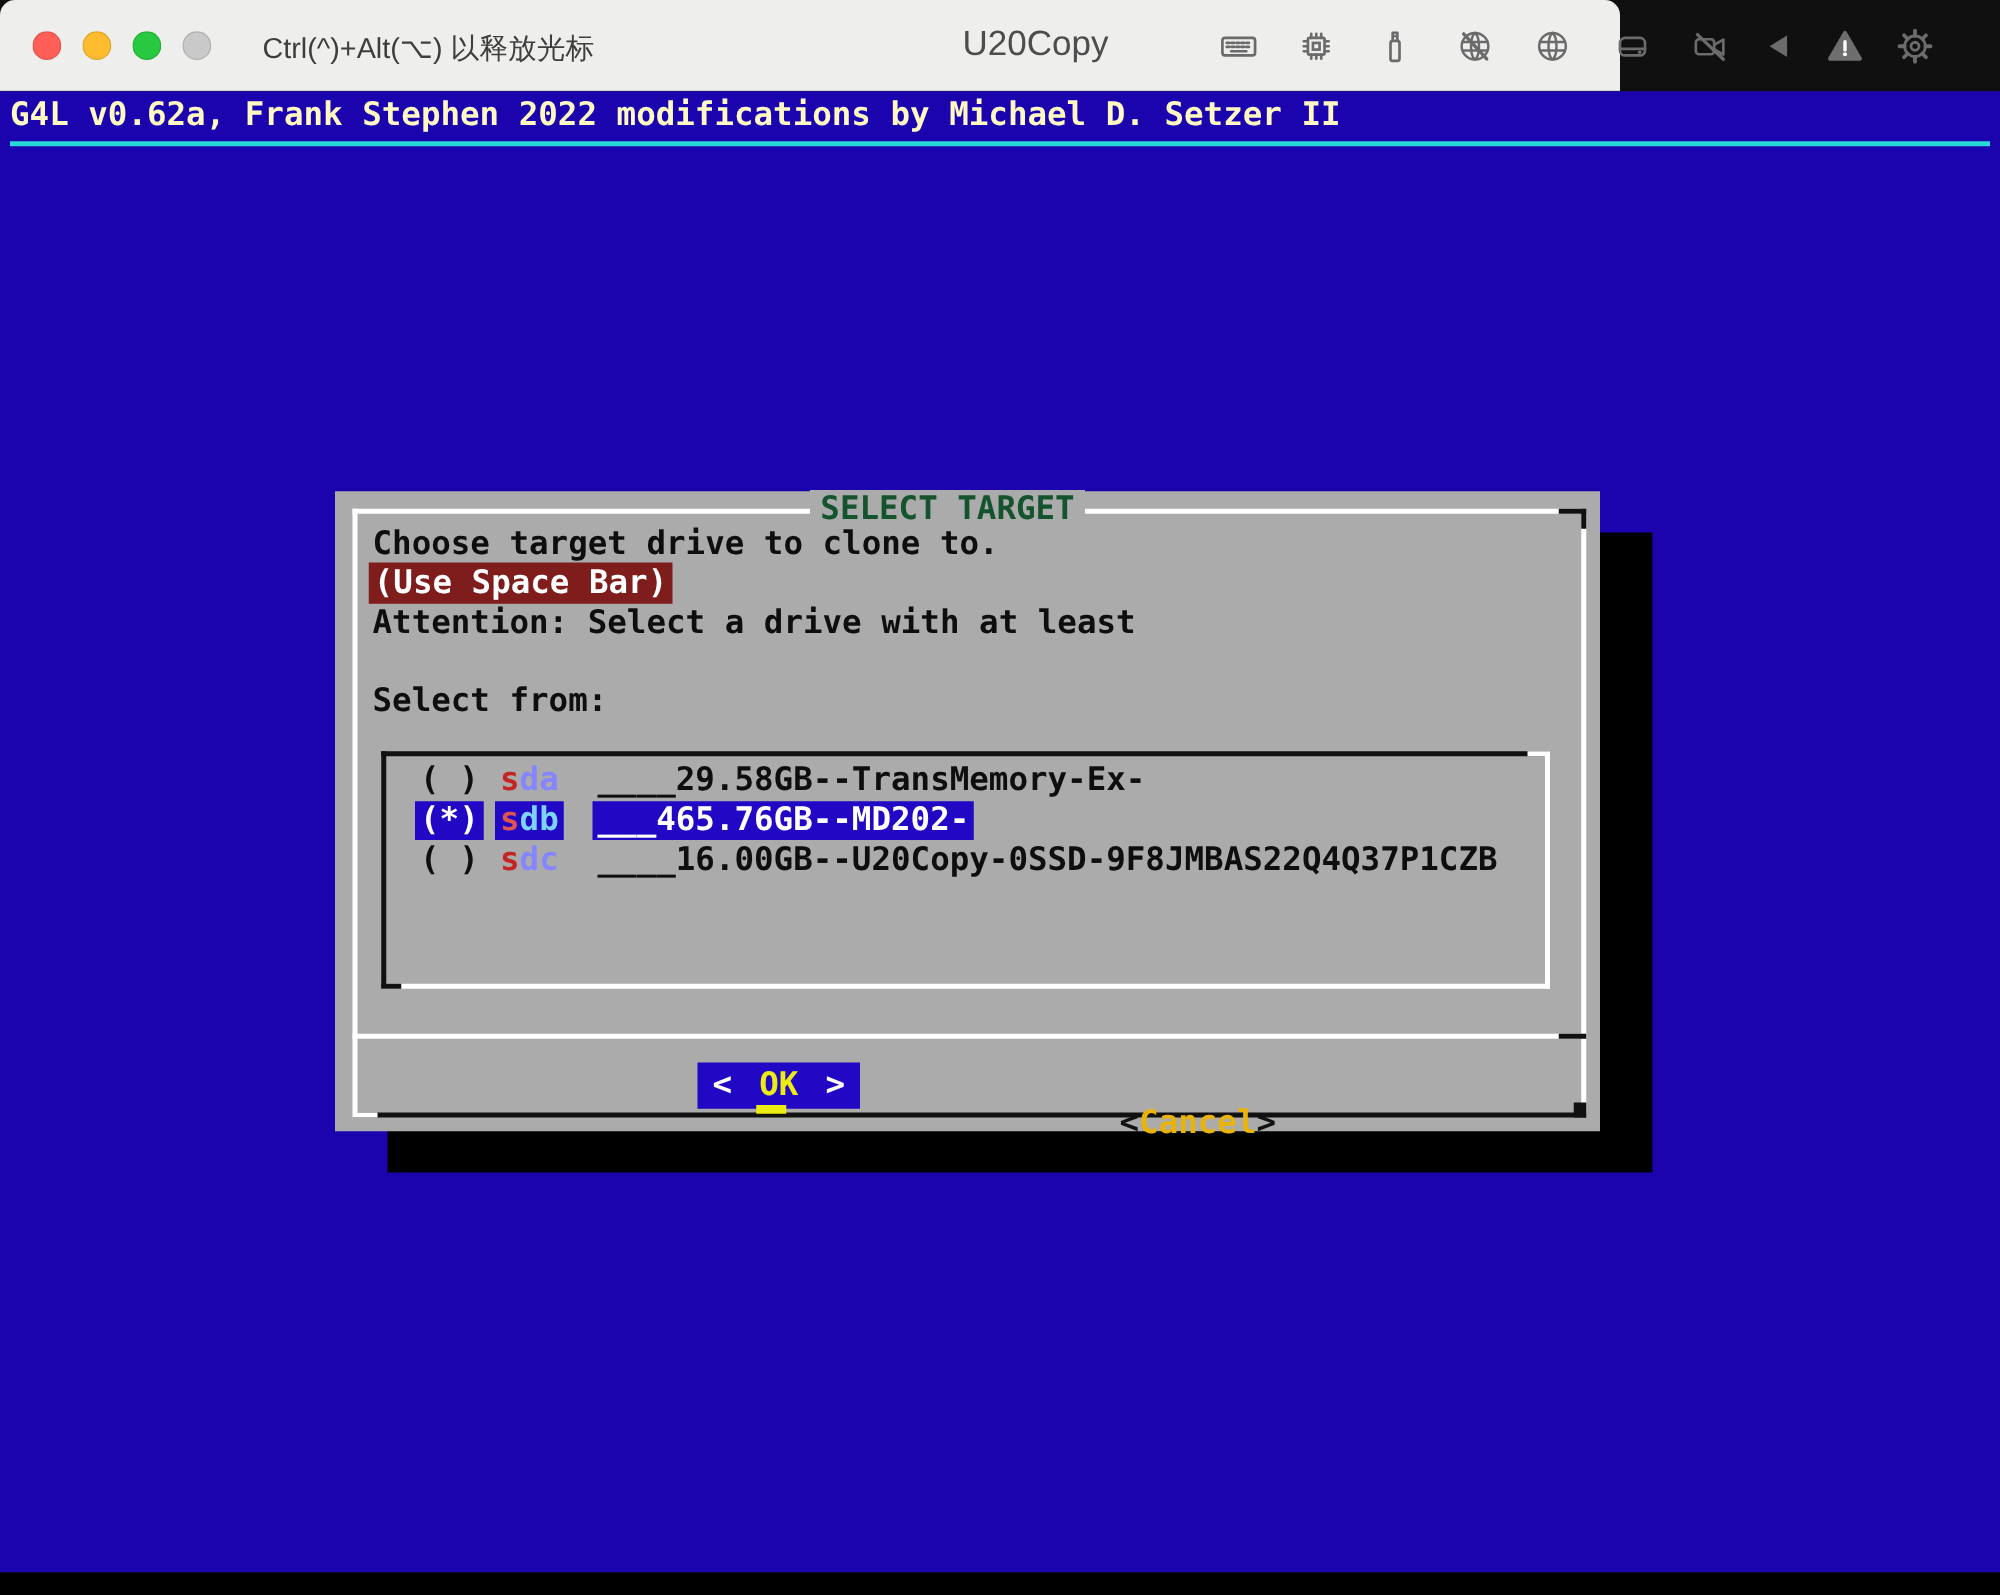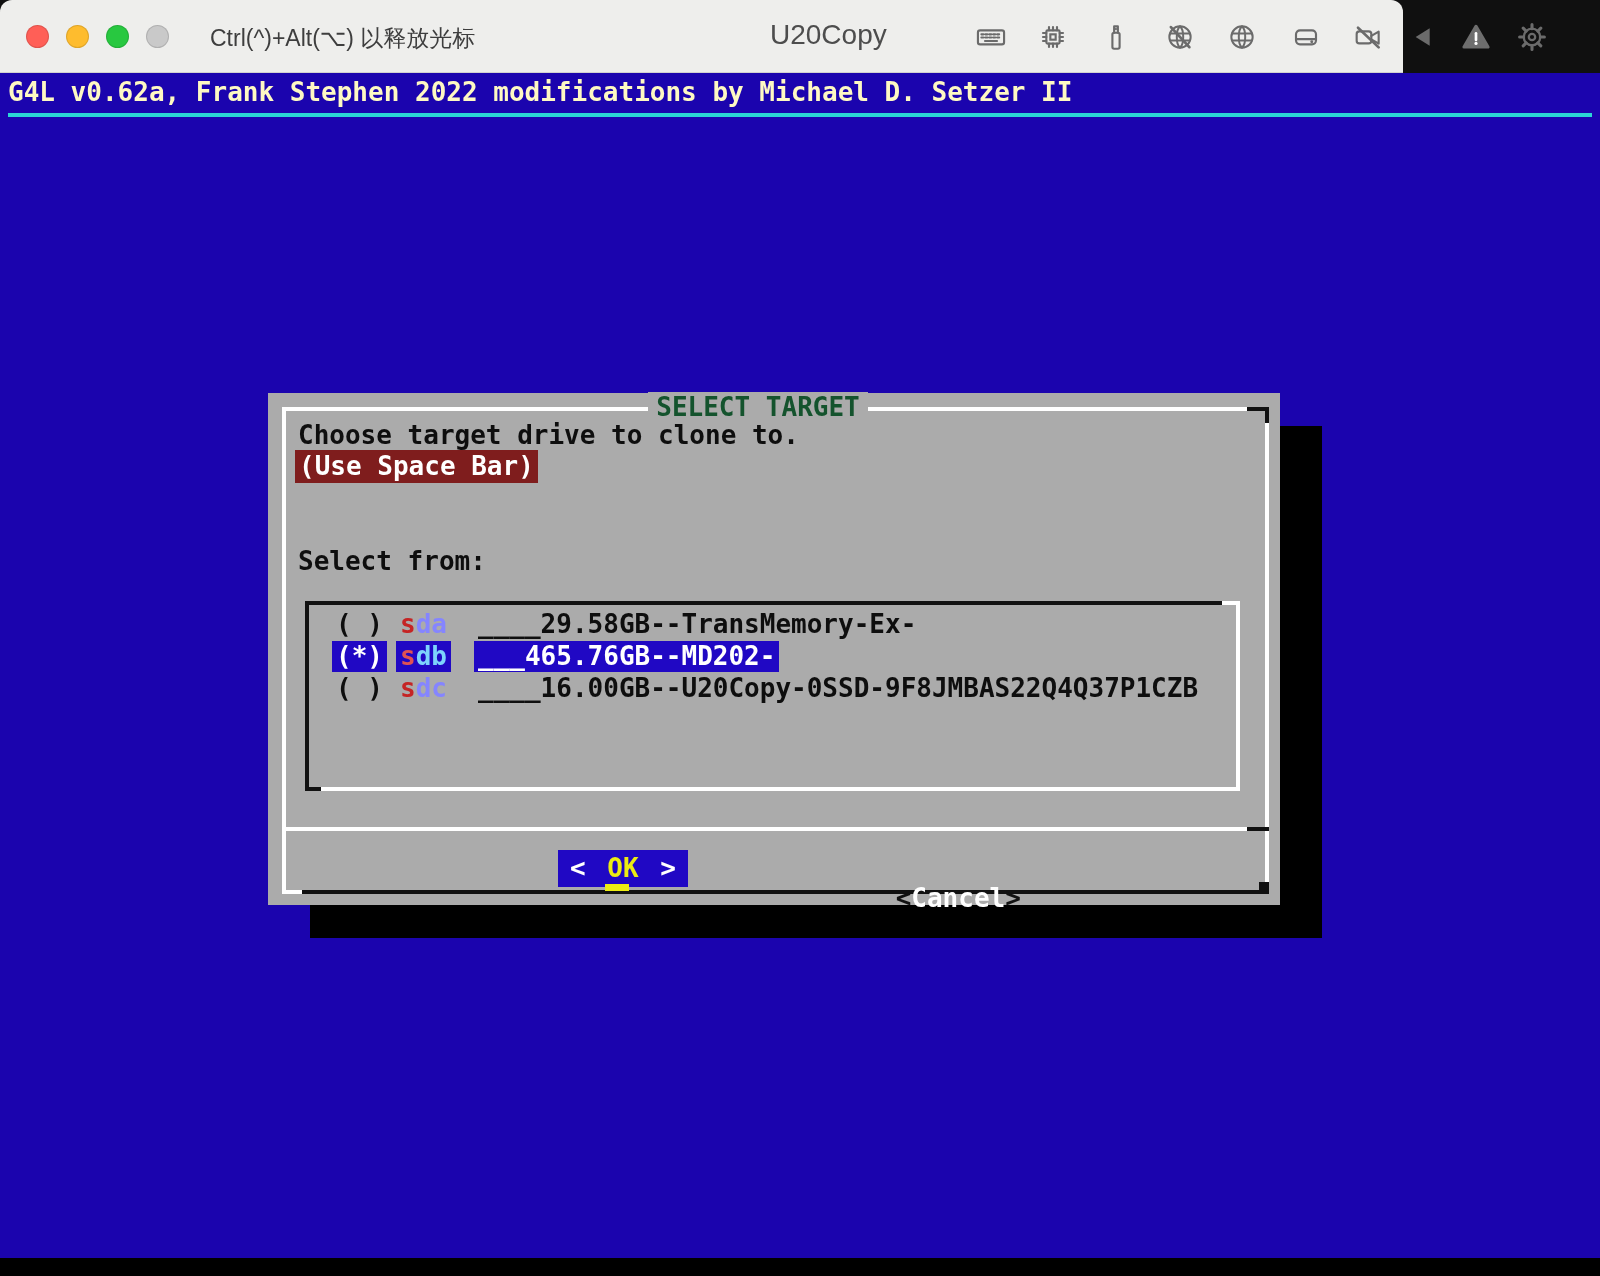--- a/index.html
+++ b/index.html
@@ -1,21 +1,21 @@
 <!DOCTYPE html>
 <html><head>
 <meta charset="utf-8">
 <style>
   html,body{margin:0;padding:0;background:#101010;}
   .root{position:relative;width:1600px;height:1276px;overflow:hidden;background:#101010;
         font-family:"Liberation Sans",sans-serif;}
   .abs{position:absolute;}
 
   
-  .titlebar{left:0;top:0;width:1403px;height:73px;background:#eeeeec;
+  .titlebar{left:0;top:0;width:1296px;height:73px;background:#eeeeec;
             border-radius:12px 12px 0 0;border-bottom:1px solid #d2d2d0;box-sizing:border-box;}
   .tl{top:25px;width:23px;height:23px;border-radius:50%;border:1px solid rgba(0,0,0,.12);box-sizing:border-box;}
   .tl.close{left:26px;background:#ff5f57;}
   .tl.min{left:66px;background:#febc2e;}
   .tl.zoom{left:106px;background:#28c840;}
   .tl.extra{left:146px;background:#c9c9c9;}
   .hint{left:210px;top:23px;font-size:23px;color:#3e3e3e;white-space:nowrap;}
   .apptitle{left:770px;top:19px;width:176px;text-align:left;font-size:28px;color:#4d4d4d;}
   .tbi{top:20px;width:34px;height:34px;display:flex;align-items:center;justify-content:center;}
   .tbi svg{width:32px;height:32px;}
@@ -63,21 +63,21 @@
 
   .sep{left:282px;top:827px;width:987px;height:4px;background:#fff;}
   .sep-acc{left:1247px;top:827px;width:22px;height:4px;background:#111;}
 
   .okbtn{left:558px;top:850px;width:130px;height:37px;background:#2008c4;color:#fff;
          display:flex;align-items:center;justify-content:space-between;
          padding:0 12px;box-sizing:border-box;cursor:default;}
   .okbtn .lbl{color:#ecec13;}
   .ok-underline{left:605px;top:884px;width:24px;height:7px;background:#ecec13;}
   .cancelbtn{left:833px;top:852px;color:#111;cursor:default;}
-  .cancelbtn .lbl{color:#ffffff;}
+  .cancelbtn .lbl{color:#eab308;}
 </style>
 </head>
 <body>
 
 <div class="root">
 
   <div class="abs titlebar">
     <div class="abs tl close"></div>
     <div class="abs tl min"></div>
     <div class="abs tl zoom"></div>
@@ -164,20 +164,21 @@
   <div class="abs dlg-border"></div>
   <div class="abs acc-tr-h"></div>
   <div class="abs acc-tr-v"></div>
   <div class="abs acc-bl-h"></div>
   <div class="abs acc-br"></div>
 
   <div class="abs mono dlg-title">SELECT TARGET</div>
 
   <div class="abs mono t-black l1">Choose target drive to clone to.</div>
   <div class="abs mono redbox">(Use Space Bar)</div>
+  <div class="abs mono t-black l3">Attention: Select a drive with at least</div>
   <div class="abs mono t-black l5">Select from:</div>
 
   <div class="abs listbox"></div>
   <div class="abs lb-tr"></div>
   <div class="abs lb-bl"></div>
 
   <div>
     <span class="abs mono t-black drow r1 radio">( )</span>
     <span class="abs mono drow r1 dname"><span class="s-red">s</span><span class="rest-blue">da</span></span>
     <span class="abs mono t-black drow r1 ddesc">____29.58GB--TransMemory-Ex-</span>

